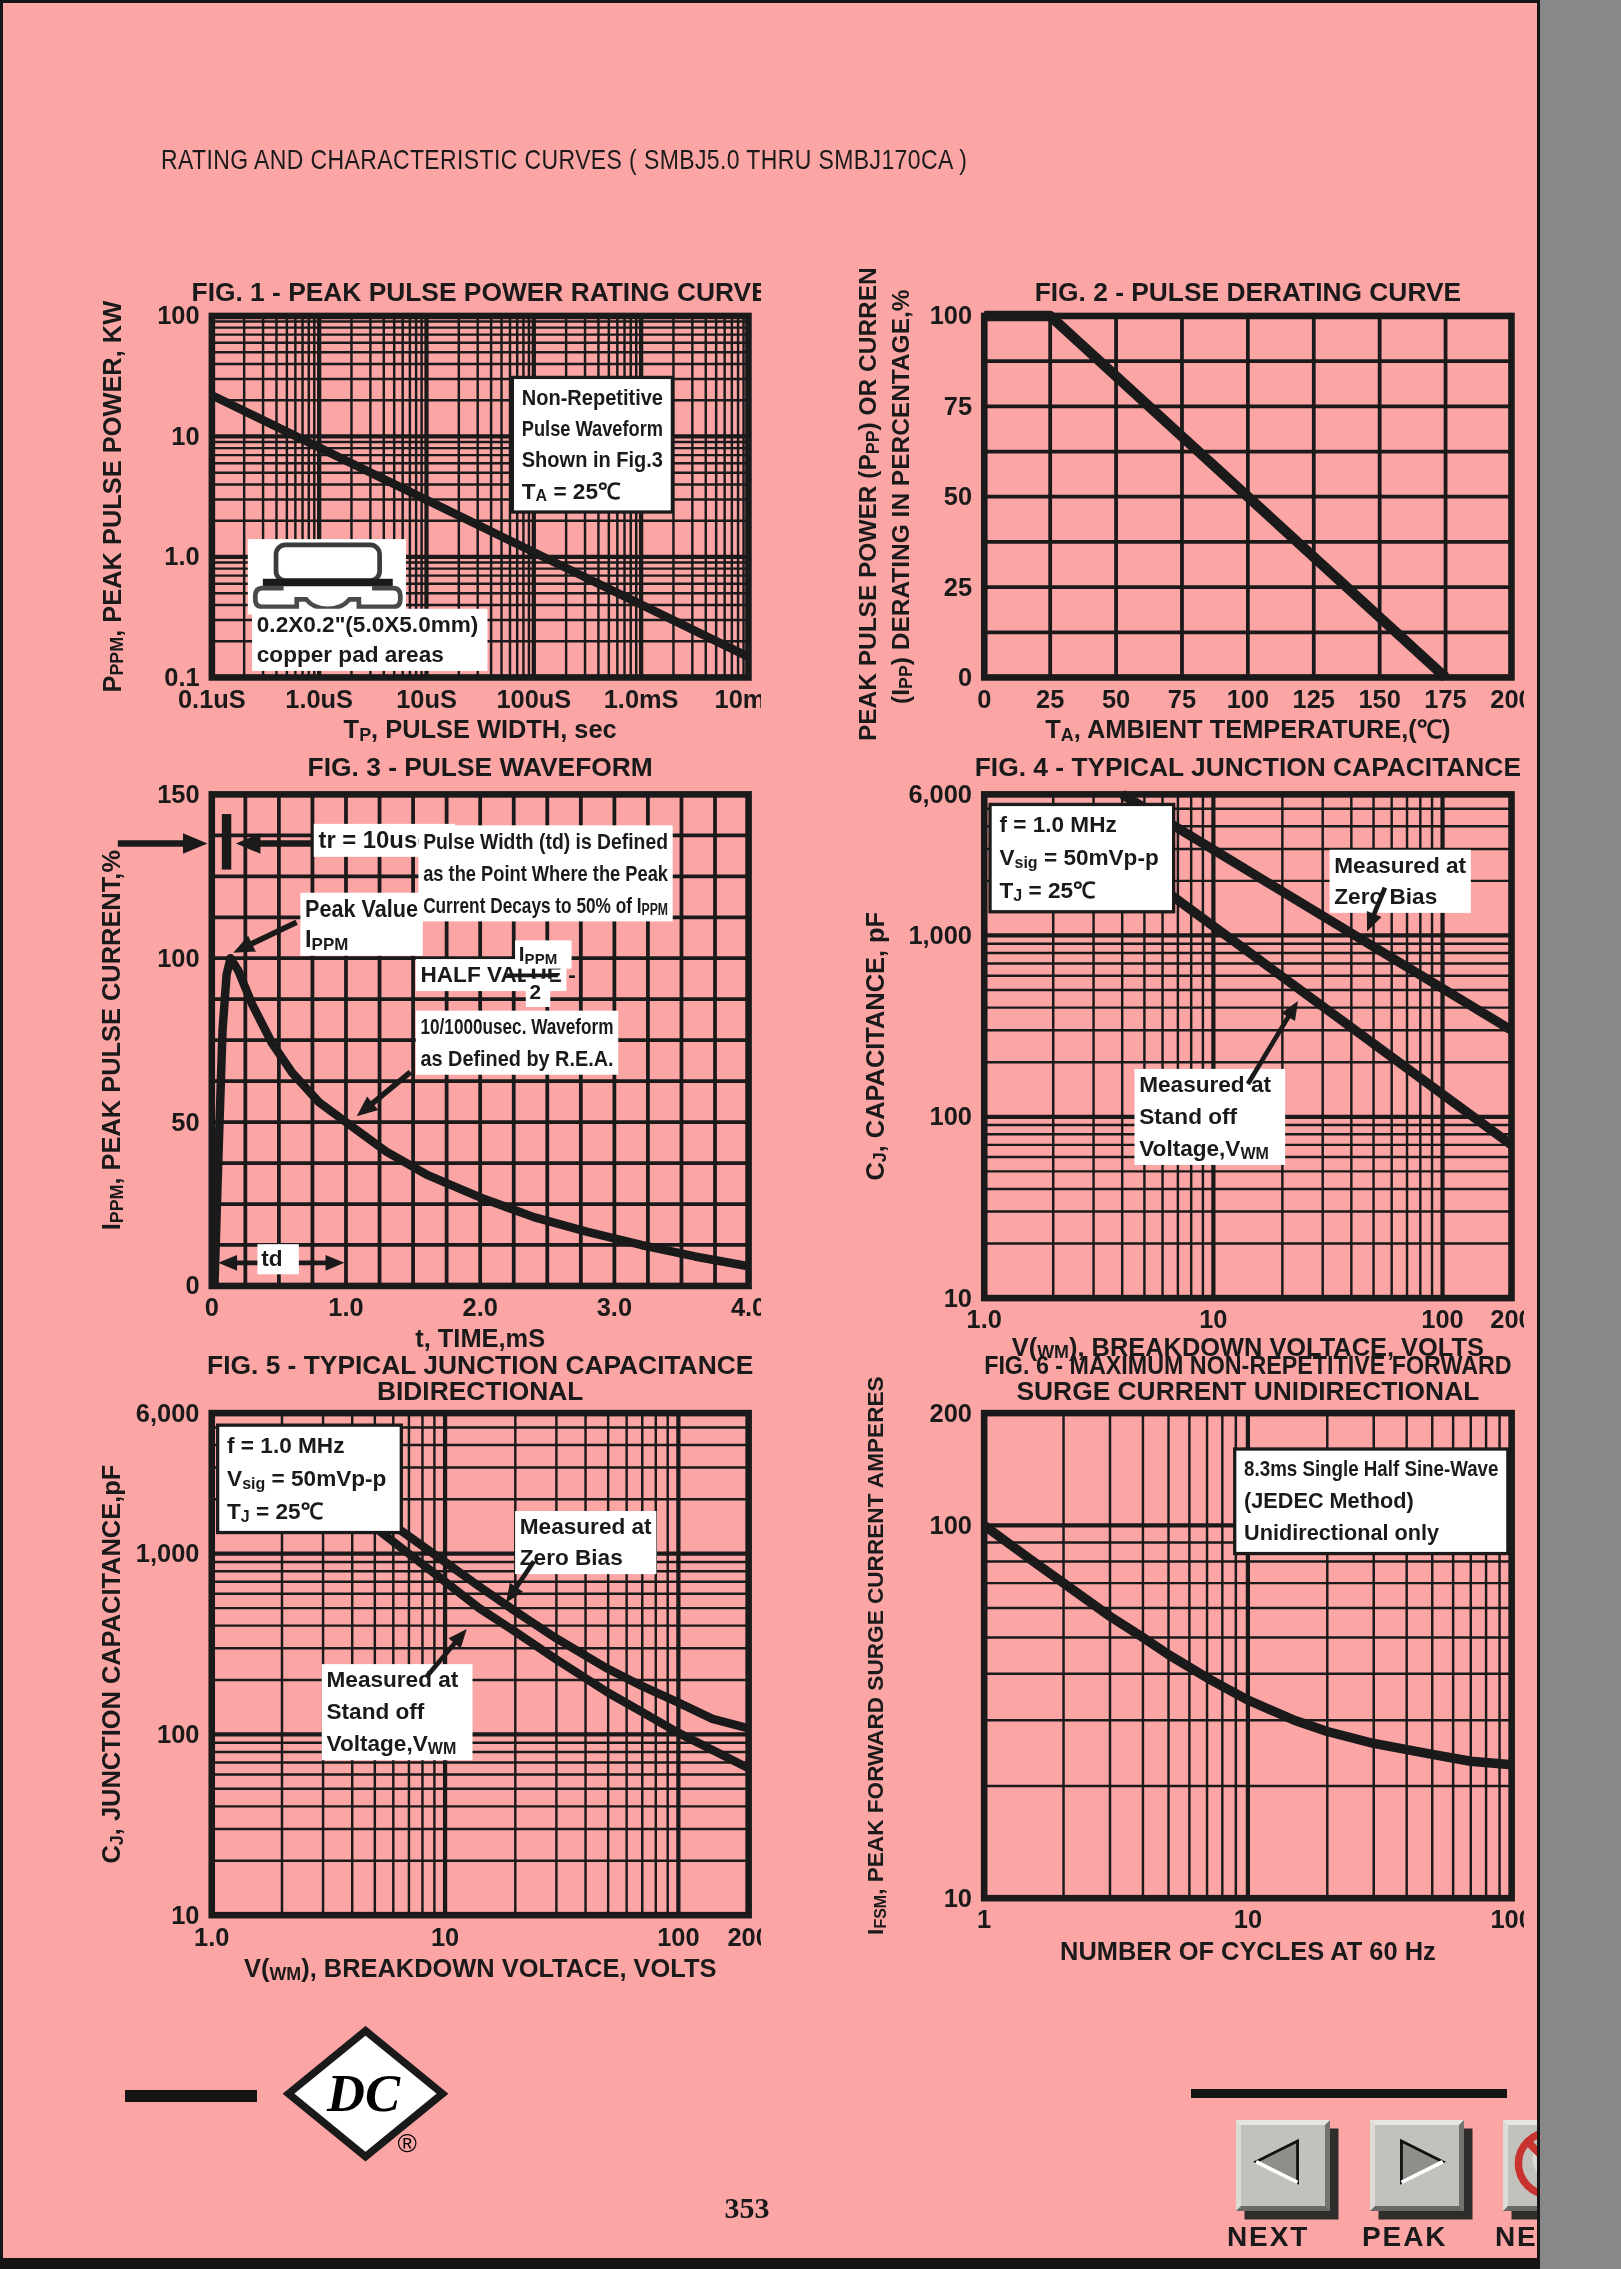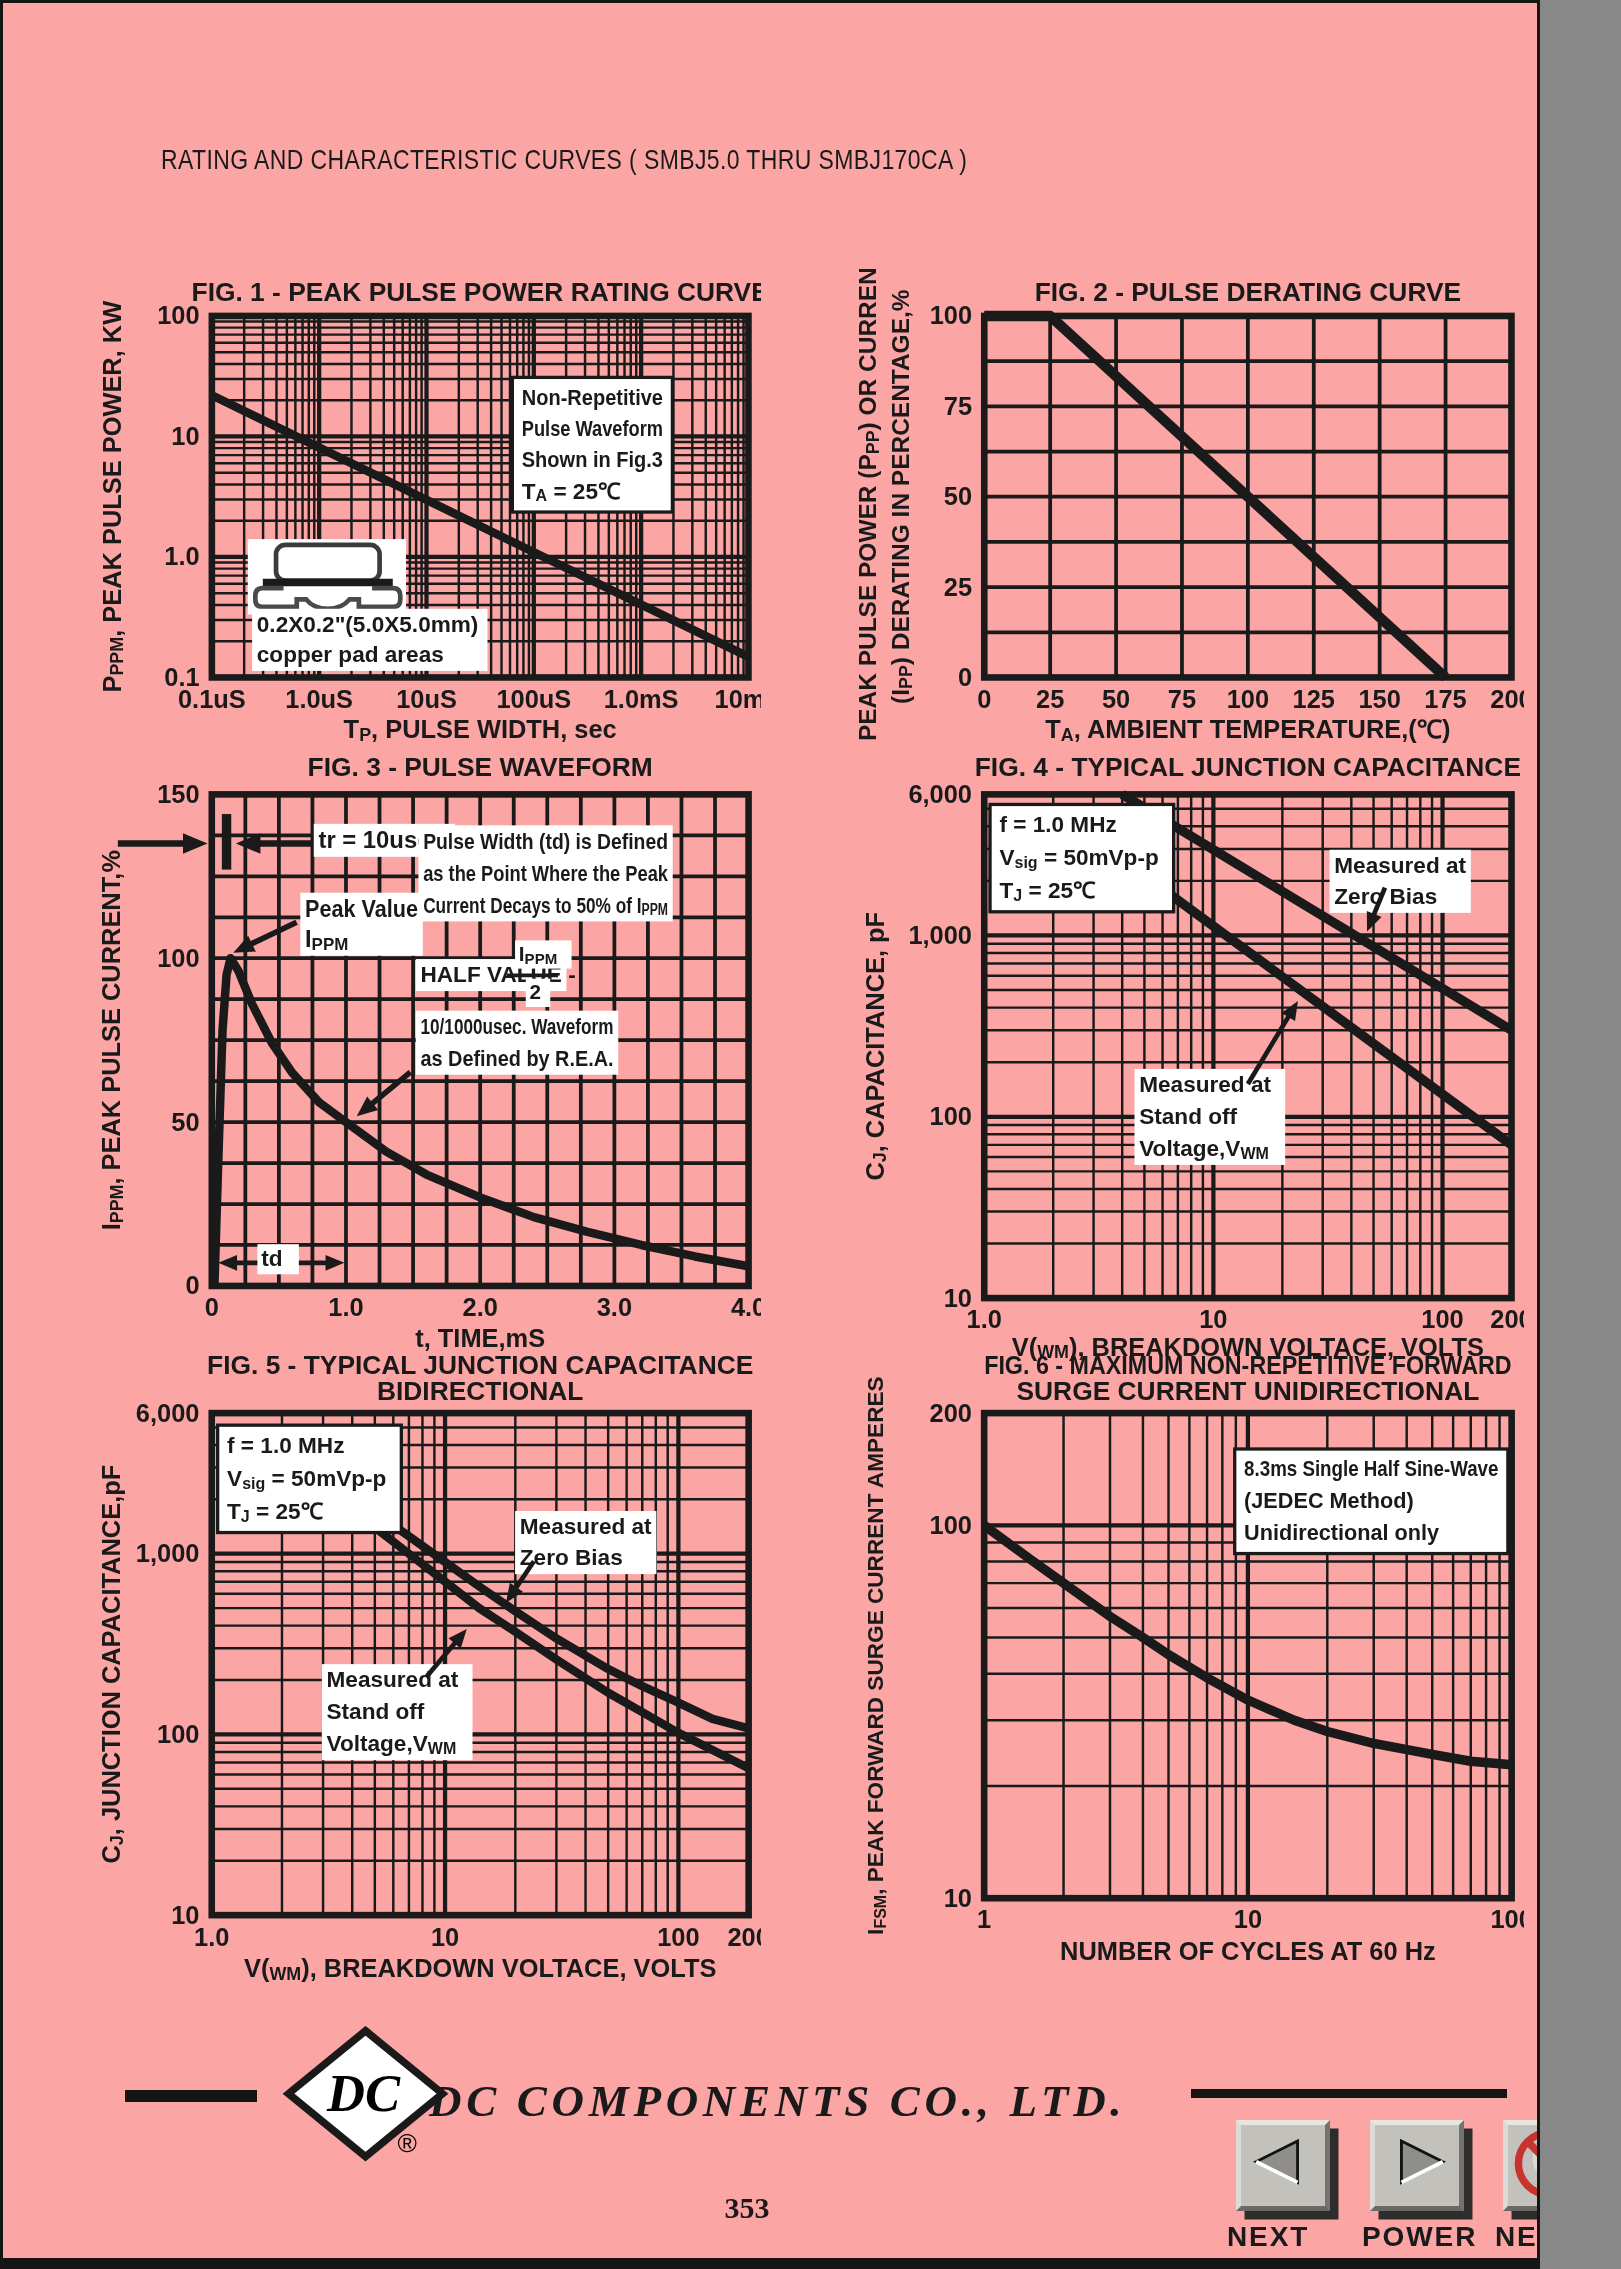--- a/index.html
+++ b/index.html
@@ -440,21 +440,20 @@
       <text x="413" y="167.97" font-size="23" font-weight="bold" fill="#1a1a1a" text-anchor="start"><tspan>(JEDEC Method)</tspan></text>
       <text x="413" y="201.97" font-size="23" font-weight="bold" fill="#1a1a1a" text-anchor="start"><tspan>Unidirectional only</tspan></text>
     </svg>
 
   <div class="footer-rule" style="left:122px;top:2087px;width:132px;height:12.2px"></div>
   <svg class="logo" width="169" height="141" viewBox="0 0 180 150">
     <polygon points="90,5 172,72 90,139 8,72" fill="#fff" stroke="#1a1a1a" stroke-width="8"></polygon>
     <text x="88" y="90" text-anchor="middle" font-family="Liberation Serif, serif" font-style="italic" font-weight="bold" font-size="56">DC</text>
     <text x="124" y="134" font-size="28">®</text>
   </svg>
-  <div class="company-name">DC COMPONENTS CO., LTD.</div>
   <div class="footer-rule" style="left:1188px;top:2086px;width:316px;height:9.4px"></div>
   <div class="page-number">353</div>
 
   <div class="nav-button" style="left:1233px;top:2117px">
     <svg width="83" height="80" viewBox="0 0 88 85">
       <polygon points="60,17 60,61 16,39" fill="#908e88" stroke="#111" stroke-width="3"></polygon>
       <line x1="16" y1="39" x2="60" y2="61" stroke="#fff" stroke-width="4"></line>
     </svg>
   </div>
   <div class="nav-button" style="left:1367px;top:2117px">
@@ -466,16 +465,16 @@
   <div class="nav-button" style="left:1500px;top:2117px">
     <svg width="83" height="80" viewBox="0 0 88 85">
       <ellipse cx="46" cy="36" rx="20" ry="21" fill="#dcdad5"></ellipse>
       <path d="M 52,17 A 20 21 0 0 1 64,52 L 50,60 Z" fill="#5c5a56"></path>
       <rect x="38" y="54" width="16" height="13" fill="#7e8b94"></rect>
       <circle cx="44" cy="41" r="33" fill="none" stroke="#c8332f" stroke-width="8"></circle>
       <line x1="21" y1="18" x2="67" y2="64" stroke="#c8332f" stroke-width="8"></line>
     </svg>
   </div>
   <div class="nav-label" style="left:1224px">NEXT</div>
-  <div class="nav-label" style="left:1359px">POWER</div>
+  <div class="nav-label" style="left:1359px">PEAK</div>
   <div class="nav-label" style="left:1492px">NEXT</div>
 </div>
 
 
 </body></html>

